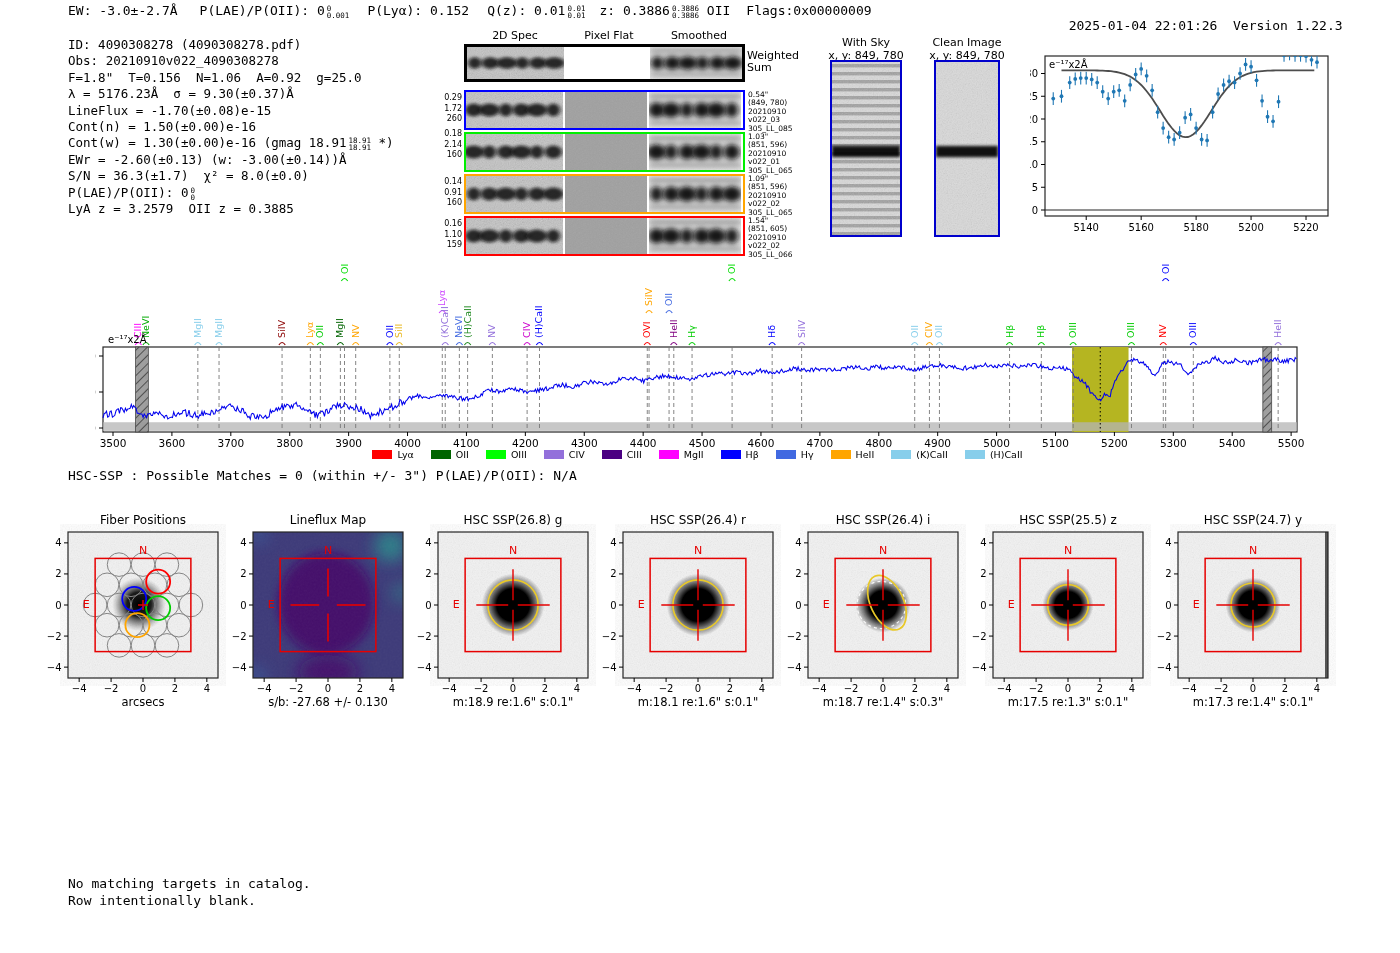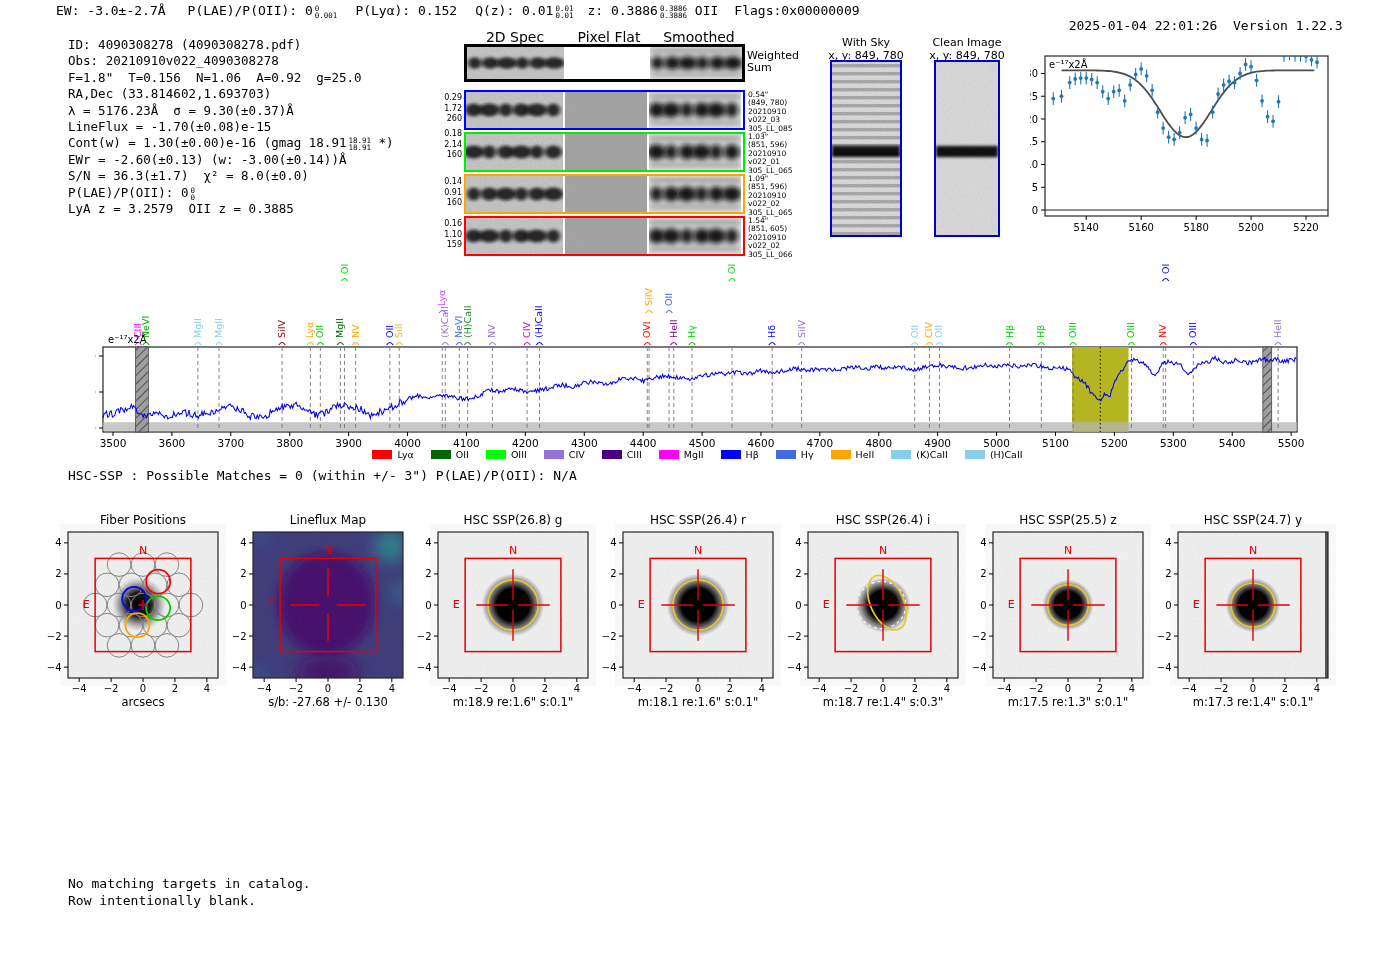--- a/index.html
+++ b/index.html
@@ -3,24 +3,24 @@
 <meta charset="utf-8">
 <style>
   html,body{margin:0;padding:0;background:#fff;}
   #page{position:relative;width:1400px;height:953px;background:#ffffff;overflow:hidden;
         font-family:"DejaVu Sans",sans-serif;color:#000;}
   .mono{font-family:"DejaVu Sans Mono",monospace;}
   .abs{position:absolute;}
   .tok-line{white-space:pre;}
   .stack{display:inline-block;vertical-align:-3px;font-size:7.5px;line-height:7px;text-align:left;margin-left:2px;}
   .stack span{display:block;}
-  #topbar{top:3px;left:56px;font-size:13px;}
+  #topbar{top:3px;left:68px;font-size:13px;}
   #topbar-right{top:3px;left:1053px;font-size:13px;}
   #info{top:37px;left:68px;font-size:12.5px;line-height:16.4px;}
-  .colhead{font-size:14px;text-align:center;}
+  .colhead{font-size:11px;text-align:center;}
   .row2d{position:absolute;left:464px;width:281px;box-sizing:border-box;background:#fff;}
   .cell2d{position:absolute;top:0;bottom:0;}
   .cell2d svg{display:block;width:100%;height:100%;}
   .leftlbl{position:absolute;width:23px;text-align:right;font-size:8px;line-height:10.5px;left:439px;}
   .rightlbl{position:absolute;left:748px;font-size:7.5px;line-height:8.4px;white-space:pre;}
   .cutout-title{font-size:11px;text-align:center;line-height:12.5px;}
   .cutbox{position:absolute;border:2px solid #0000cc;}
   .cutbox svg{display:block;width:100%;height:100%;}
   #legend{display:flex;justify-content:center;align-items:center;gap:17px;font-size:9.5px;}
   .leg-item{display:flex;align-items:center;gap:5px;}
@@ -36,23 +36,23 @@
 
 <div class="abs mono tok-line" id="topbar"><span>EW: -3.0±-2.7Å</span><span style="display: inline-block; width: 22px;"></span><span>P(LAE)/P(OII): 0</span><span class="stack"><span>0</span><span>0.001</span></span><span style="display: inline-block; width: 18px;"></span><span>P(Lyα): 0.152</span><span style="display: inline-block; width: 18px;"></span><span>Q(z): 0.01</span><span class="stack"><span>0.01</span><span>0.01</span></span><span style="display: inline-block; width: 14px;"></span><span>z: 0.3886</span><span class="stack"><span>0.3886</span><span>0.3886</span></span><span> OII</span><span style="display: inline-block; width: 16px;"></span><span>Flags:0x00000009</span></div>
 <div class="abs mono tok-line" id="topbar-right">
   <span>2025-01-04 22:01:26</span><span>  </span><span>Version 1.22.3</span>
 </div>
 
 <div class="abs mono" id="info">
       <div class="tok-line"><span>ID: 4090308278 (4090308278.pdf)</span></div>
       <div class="tok-line"><span>Obs: 20210910v022_4090308278</span></div>
       <div class="tok-line"><span>F=1.8"  T=0.156  N=1.06  A=0.92  g=25.0</span></div>
-      <div class="tok-line"><span>RA,Dec (33.814602,1.693703)</span></div>
       <div class="tok-line"><span>λ = 5176.23Å  σ = 9.30(±0.37)Å</span></div>
       <div class="tok-line"><span>LineFlux = -1.70(±0.08)e-15</span></div>
+      <div class="tok-line"><span>Cont(n) = 1.50(±0.00)e-16</span></div>
       <div class="tok-line"><span>Cont(w) = 1.30(±0.00)e-16 (gmag 18.91</span><span class="stack"><span>18.91</span><span>18.91</span></span><span> *)</span></div>
       <div class="tok-line"><span>EWr = -2.60(±0.13) (w: -3.00(±0.14))Å</span></div>
       <div class="tok-line"><span>S/N = 36.3(±1.7)  χ² = 8.0(±0.0)</span></div>
       <div class="tok-line"><span>P(LAE)/P(OII): 0</span><span class="stack"><span>0</span><span>0</span></span></div>
       <div class="tok-line"><span>LyA z = 3.2579  OII z = 0.3885</span></div>
     </div>
 
 <div class="abs colhead" style="top:29px;left:465px;width:100px;">2D Spec</div>
 <div class="abs colhead" style="top:29px;left:567px;width:84px;">Pixel Flat</div>
 <div class="abs colhead" style="top:29px;left:653px;width:92px;">Smoothed</div>

